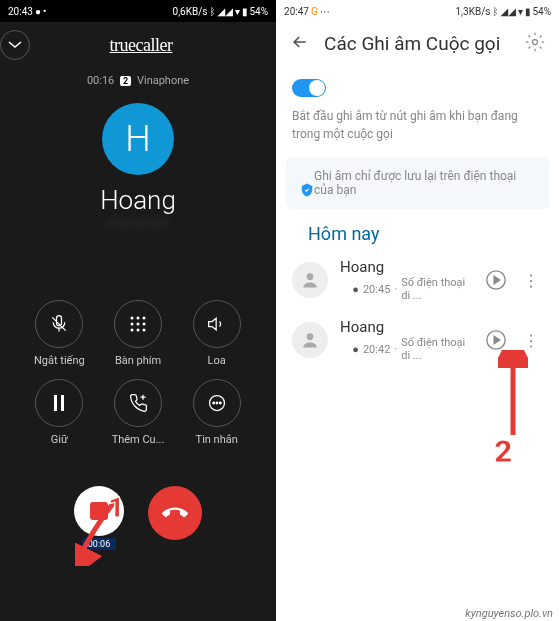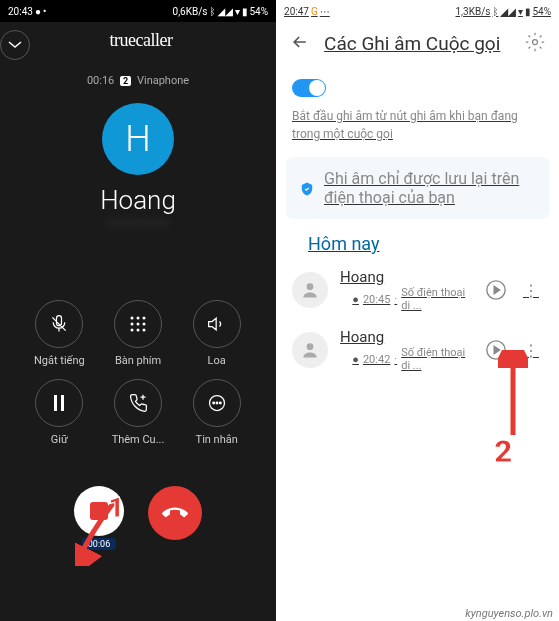--- a/index.html
+++ b/index.html
@@ -1,27 +1,27 @@
 <!DOCTYPE html>
 <html><head>
 <meta charset="utf-8">
 <style>
 * { margin: 0; padding: 0; box-sizing: border-box; font-family: -apple-system, BlinkMacSystemFont, 'Segoe UI', Roboto, sans-serif; }
 body { width: 559px; height: 621px; display: flex; position: relative; overflow: hidden; }
 
 .phone { height: 100%; position: relative; }
 .phone-left { width: 279px; background: #1a1a1a; color: #fff; }
-.phone-right { width: 286px; background: #fff; color: #333; text-decoration: underline; }
+.phone-right { width: 286px; background: #fff; color: #333; }
 
 .status-bar { height: 22px; display: flex; justify-content: space-between; padding: 0 8px; font-size: 10px; }
 .status-bar-left { background: #000; color: #fff; }
 .status-bar-right { background: #fff; color: #333; }
 .status-icons { display: flex; gap: 2px; align-items: center; }
 
-.tc-header { display: flex; align-items: flex-start; justify-content: space-between; padding: 8px 0; }
+.tc-header { display: flex; align-items: center; justify-content: space-between; padding: 8px 0; text-decoration: underline; }
 .chevron-btn { width: 30px; height: 30px; border: 1.5px solid #555; border-radius: 50%; display: flex; align-items: center; justify-content: center; }
 .tc-logo { font-family: cursive; font-size: 18px; font-weight: 500; letter-spacing: -0.5px; }
 .gear { width: 24px; }
 
 .call-info { text-align: center; font-size: 11px; color: #aaa; margin-top: 6px; }
 .sim-badge { background: #fff; color: #000; padding: 0 3px; border-radius: 2px; font-size: 9px; font-weight: bold; margin: 0 3px; }
 
 .avatar { width: 72px; height: 72px; border-radius: 50%; background: #1097d5; display: flex; align-items: center; justify-content: center; font-size: 36px; font-weight: 300; margin: 16px auto 10px; }
 .caller-name { text-align: center; font-size: 26px; font-weight: 300; }
 .caller-sub { text-align: center; color: #333; font-size: 11px; filter: blur(3px); margin-top: 2px; }
@@ -39,21 +39,21 @@
 
 
 .r-header { display: flex; align-items: flex-start; gap: 14px; padding: 10px 14px; }
 .r-title { font-size: 19px; flex: 1; }
 .r-card { background: #fff; padding: 14px 16px; }
 .toggle-row { display: flex; justify-content: space-between; align-items: center; margin-bottom: 10px; }
 .toggle-label { font-size: 14px; }
 .toggle { width: 34px; height: 18px; background: #2196f3; border-radius: 10px; position: relative; }
 .toggle::after { content: ''; position: absolute; right: 1px; top: 1px; width: 16px; height: 16px; background: #fff; border-radius: 50%; }
 .toggle-desc { font-size: 12px; color: #888; line-height: 1.5; }
-.info-box { background: #f5f8fa; margin: 0 10px; padding: 12px 14px; border-radius: 6px; display: flex; gap: 10px; font-size: 16px; color: #888; align-items: center; }
+.info-box { background: #f5f8fa; margin: 0 10px; padding: 12px 14px; border-radius: 6px; display: flex; font-size: 12px; color: #888; align-items: flex-end; }
 .shield-ic { color: #2196f3; flex-shrink: 0; margin-top: 2px; }
 
 .section-label { padding: 14px 32px 6px; font-size: 18px; color: #0369a1; }
 .rec-item { display: flex; align-items: center; gap: 12px; padding: 8px 16px; }
 .rec-avatar { width: 36px; height: 36px; background: #eee; border-radius: 50%; display: flex; align-items: center; justify-content: center; color: #aaa; }
 .rec-body { flex: 1; }
 .rec-name { font-size: 15px; }
 .rec-meta { font-size: 11px; color: #888; display: flex; align-items: center; gap: 4px; }
 .play-ic { color: #888; }
 .more-ic { color: #888; padding: 4px; }

